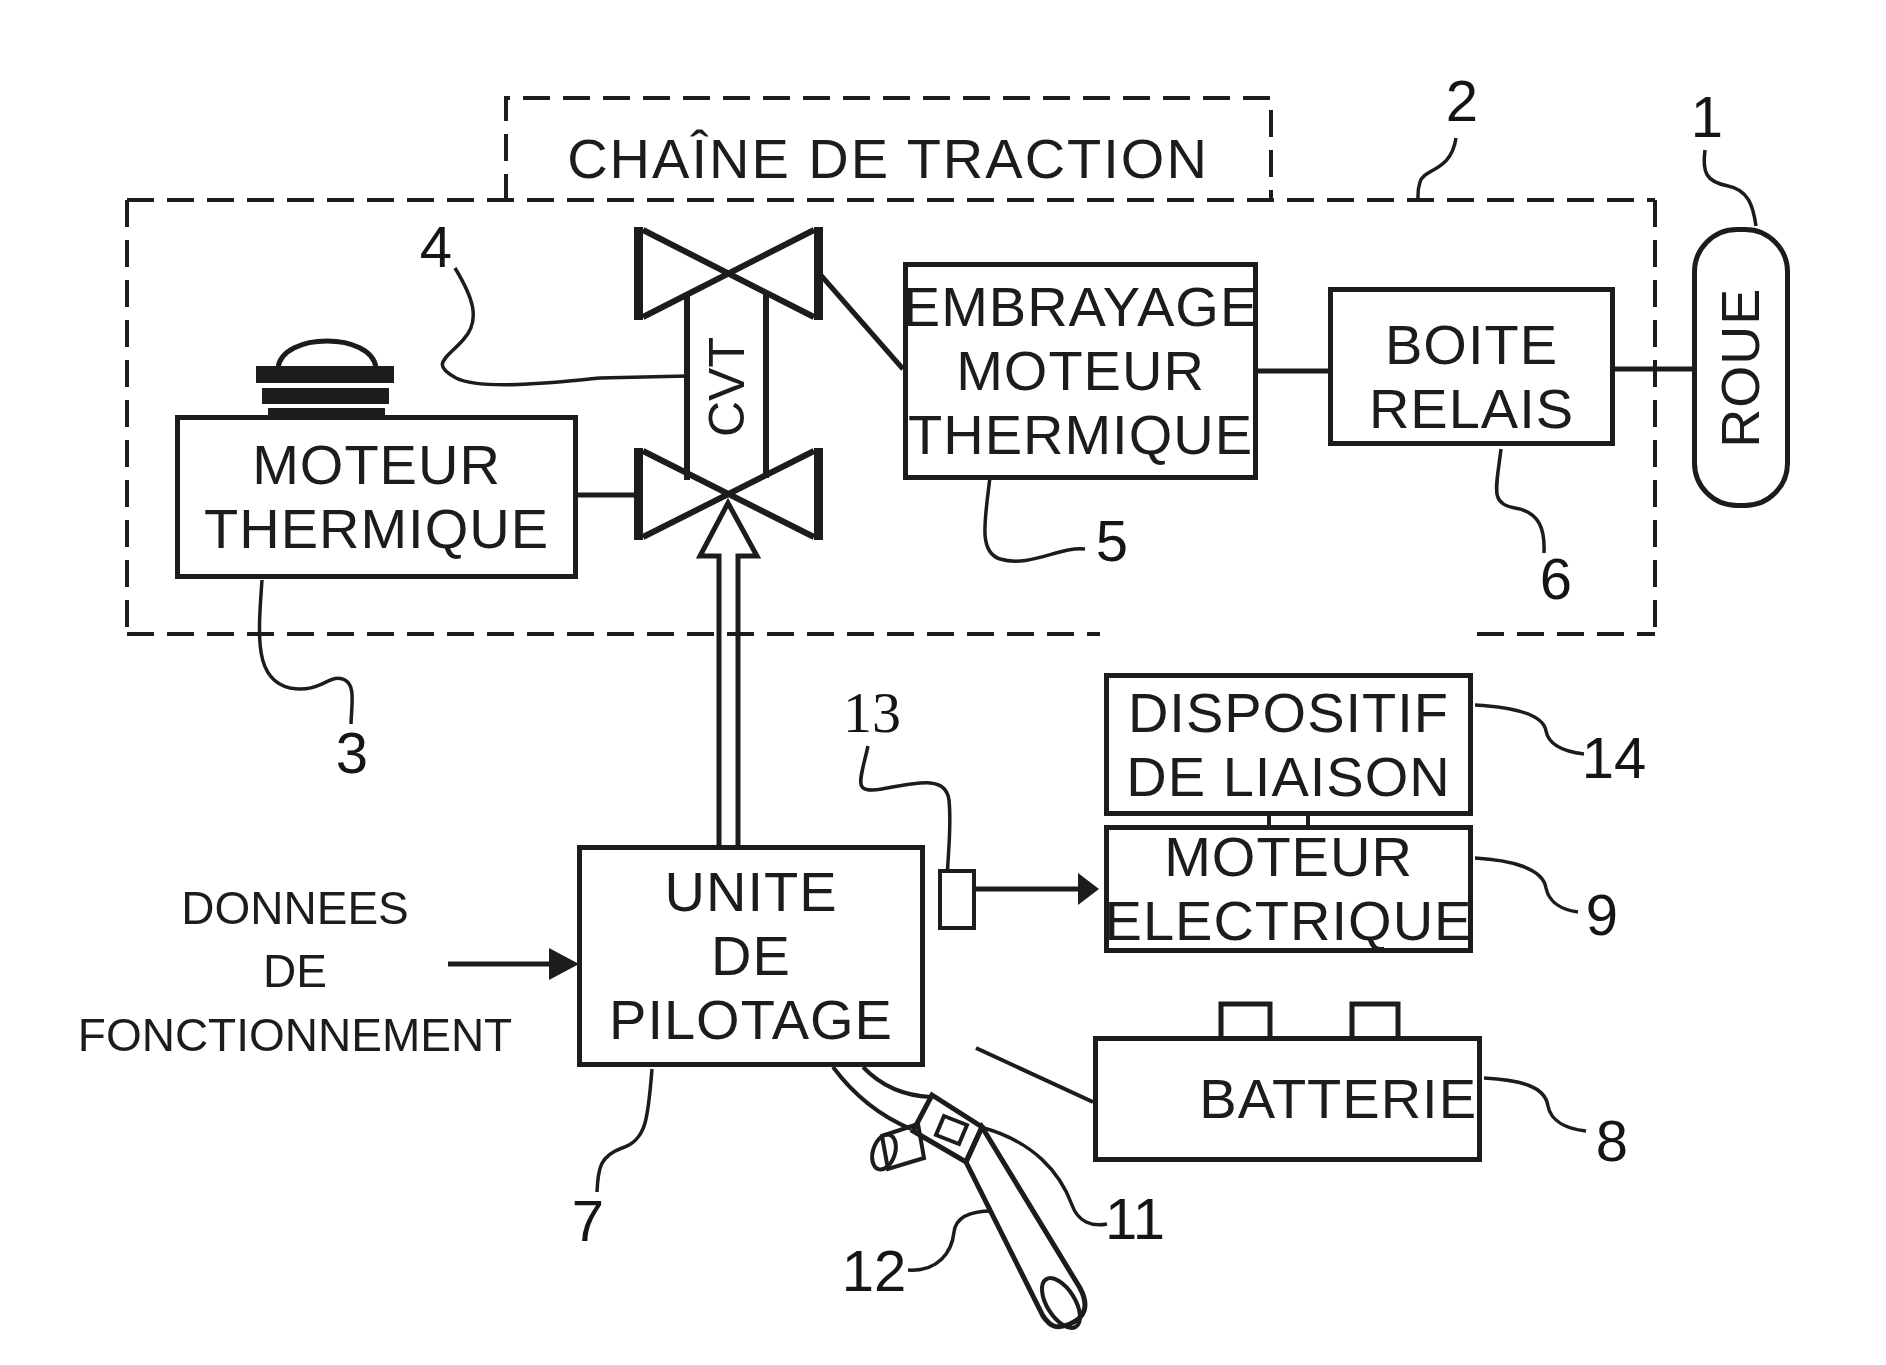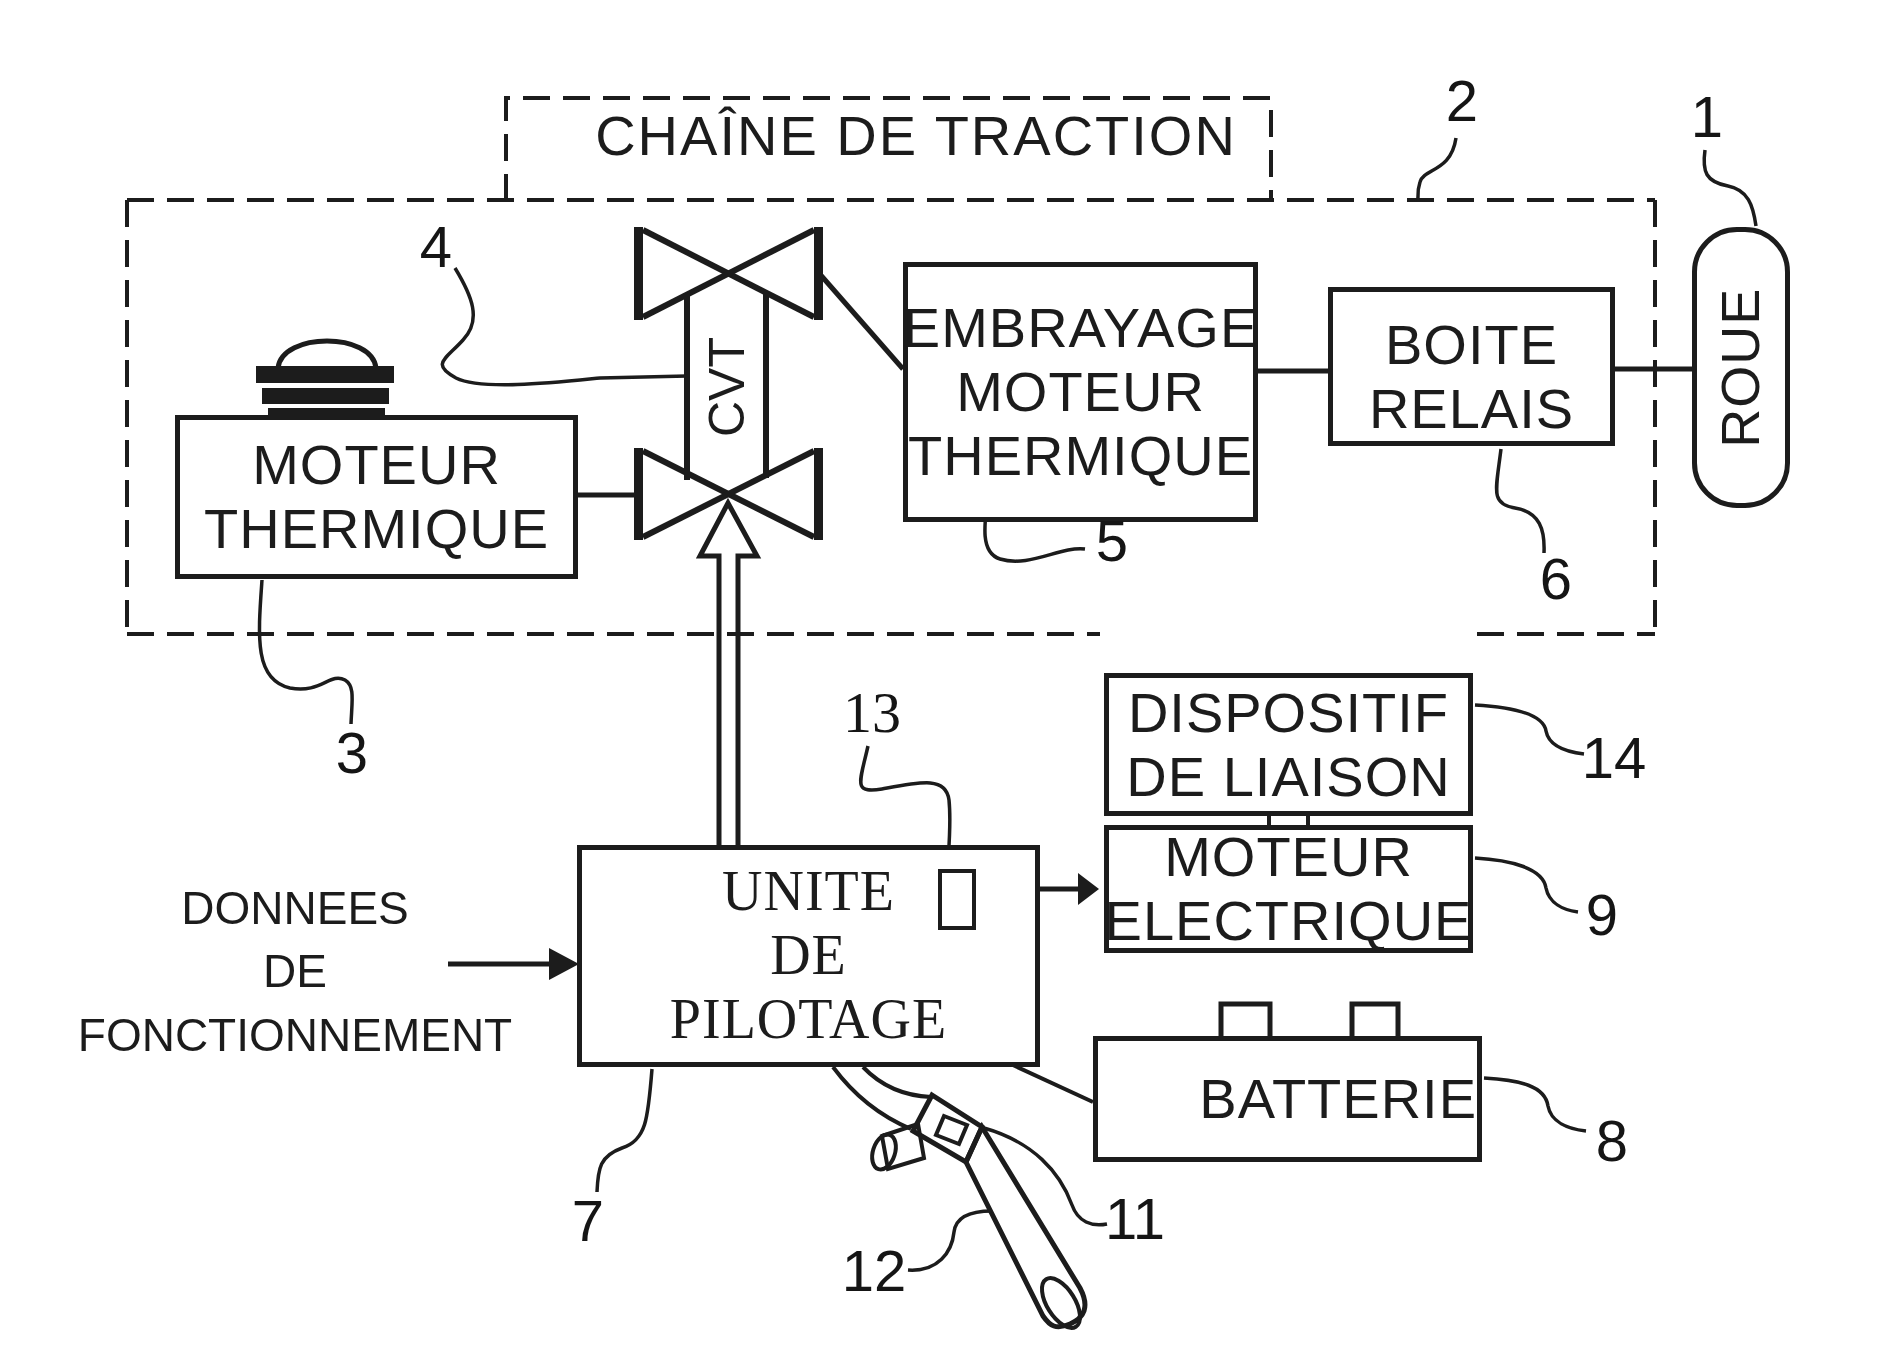--- a/index.html
+++ b/index.html
@@ -112,30 +112,30 @@
     <path class="ln" stroke-width="3.5" d="M1501,449 C1496,490 1490,504 1515,508 C1540,512 1545,530 1544,553"></path>
     <path class="ln" stroke-width="3.5" d="M652,1069 C648,1120 646,1140 622,1148 C600,1156 598,1168 597,1192"></path>
     <path class="ln" stroke-width="3.5" d="M1484,1078 C1520,1080 1545,1086 1548,1106 C1551,1122 1568,1129 1586,1131"></path>
     <path class="ln" stroke-width="3.5" d="M1475,858 C1510,860 1543,868 1546,888 C1549,903 1563,910 1578,912"></path>
     <path class="ln" stroke-width="3.5" d="M1475,705 C1510,707 1543,713 1546,731 C1549,747 1567,752 1584,754"></path>
     <path class="ln" stroke-width="3.5" d="M984,1128 C1033,1142 1060,1172 1072,1205 C1078,1222 1092,1227 1107,1224"></path>
     <path class="ln" stroke-width="3.5" d="M908,1270 C938,1272 952,1252 954,1232 C956,1216 972,1211 992,1211"></path>
     <path class="ln" stroke-width="3.5" d="M868,746 C860,782 852,794 882,789 C920,782 946,776 949,800 C952,830 947,860 947,886"></path>
   </svg>
 
-  <div class="freetext" style="left:888px;top:135px;font-size:56px;letter-spacing:2px;margin-left:28px;">CHAÎNE DE TRACTION</div>
+  <div class="freetext" style="left:888px;top:158px;font-size:56px;letter-spacing:2px;">CHAÎNE DE TRACTION</div>
 
   <div class="box" style="left:175px;top:415px;width:403px;height:164px;">
     <div class="lbl">MOTEUR
 THERMIQUE</div>
   </div>
 
   <div class="freetext rot" style="left:727px;top:387px;font-size:50px;transform:translate(-50%,-50%) rotate(-90deg);">CVT</div>
 
-  <div class="box" style="left:903px;top:262px;width:355px;height:260px;">
+  <div class="box" style="left:903px;top:262px;width:355px;height:218px;">
     <div class="lbl">EMBRAYAGE
 MOTEUR
 THERMIQUE</div>
   </div>
 
   <div class="box" style="left:1328px;top:287px;width:287px;height:159px;align-items:flex-end;">
     <div class="lbl">BOITE
 RELAIS</div>
   </div>
 
@@ -150,21 +150,21 @@
 
   <div class="box" style="left:1104px;top:825px;width:369px;height:128px;">
     <div class="lbl">MOTEUR
 ELECTRIQUE</div>
   </div>
 
   <div class="box" style="left:1093px;top:1036px;width:389px;height:126px;justify-content:flex-end;">
     <div class="lbl">BATTERIE</div>
   </div>
 
-  <div class="box" style="left:577px;top:845px;width:463px;height:222px;font-family:Liberation Serif, serif;">
+  <div class="box" style="left:577px;top:845px;width:348px;height:222px;">
     <div class="lbl">UNITE
 DE
 PILOTAGE</div>
   </div>
   <div class="tab" style="left:938px;top:869px;width:38px;height:61px;"></div>
 
   <div class="freetext" style="left:295px;top:972px;font-size:46px;line-height:1.38;">DONNEES
 DE
 FONCTIONNEMENT</div>
 

